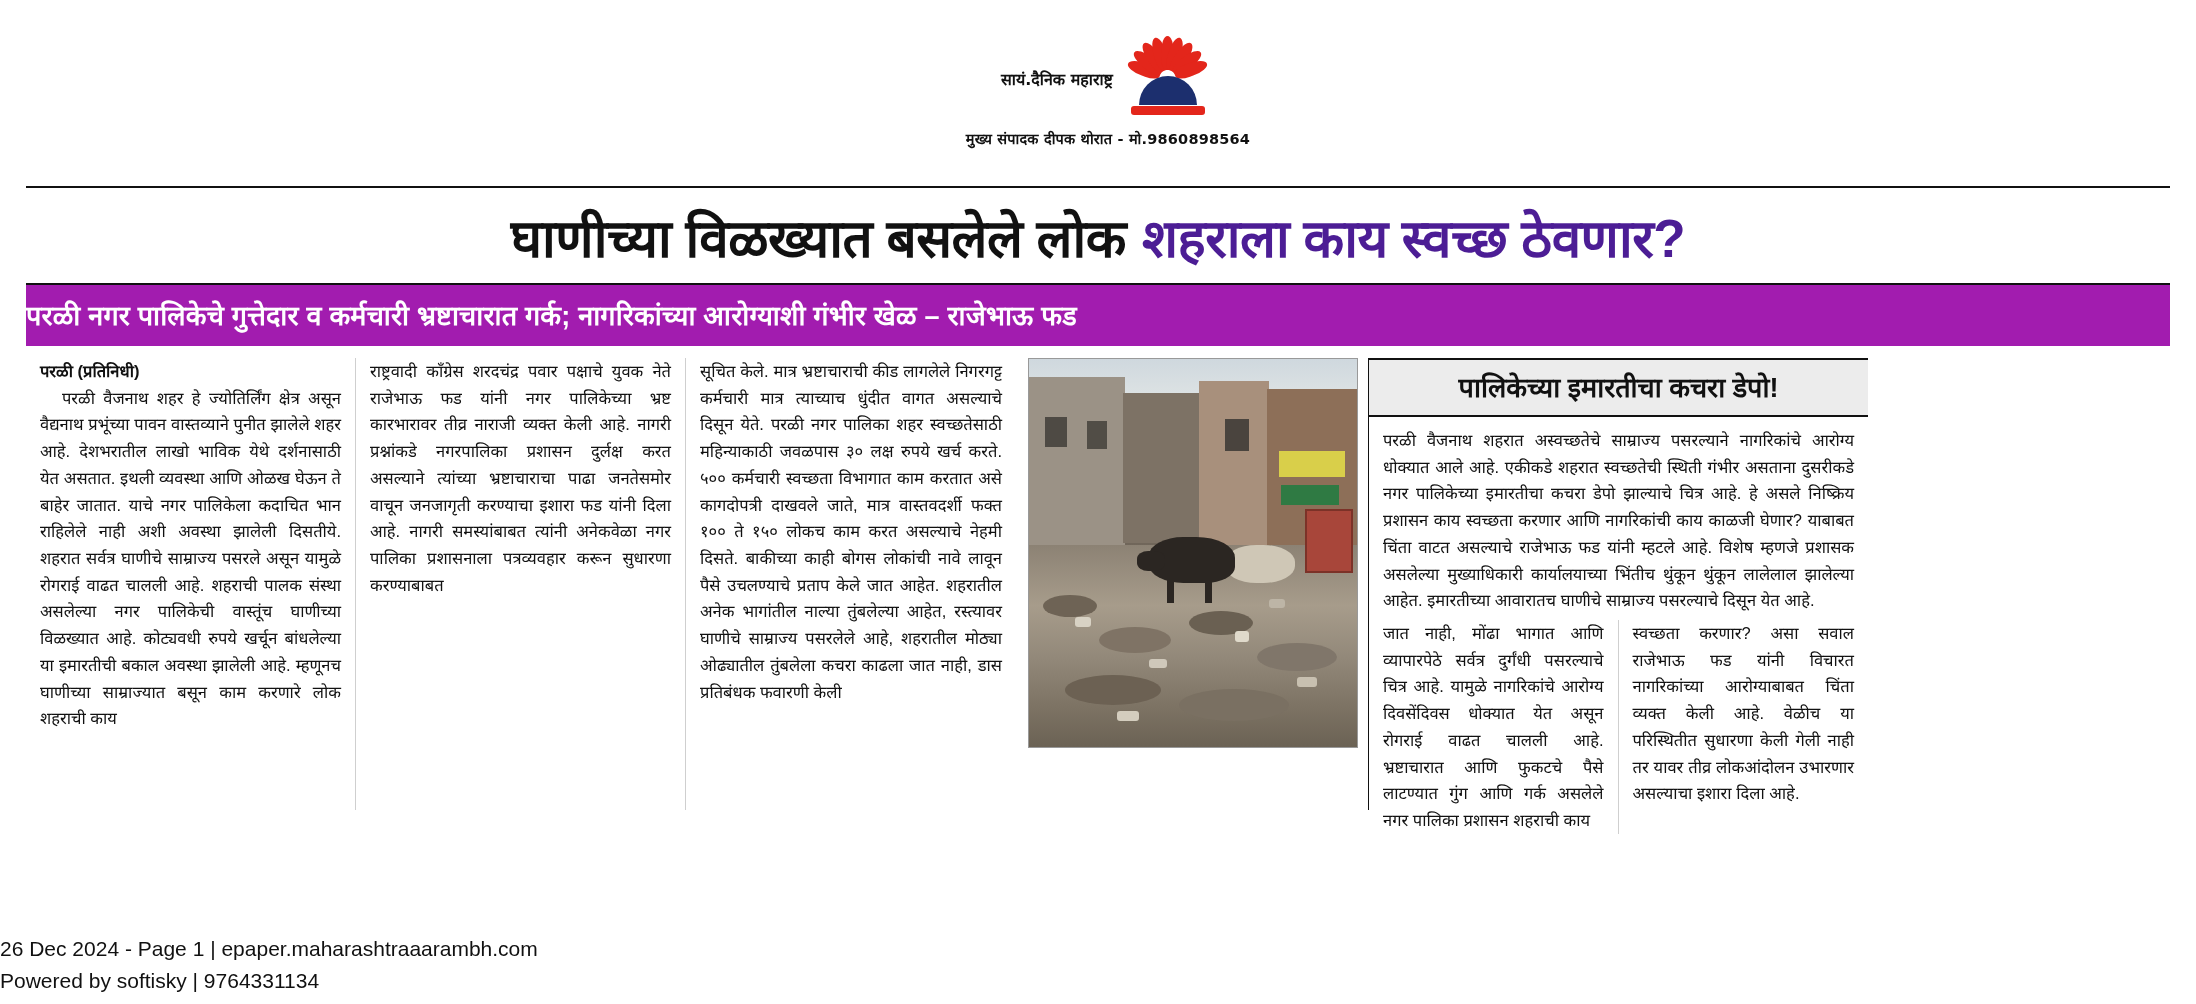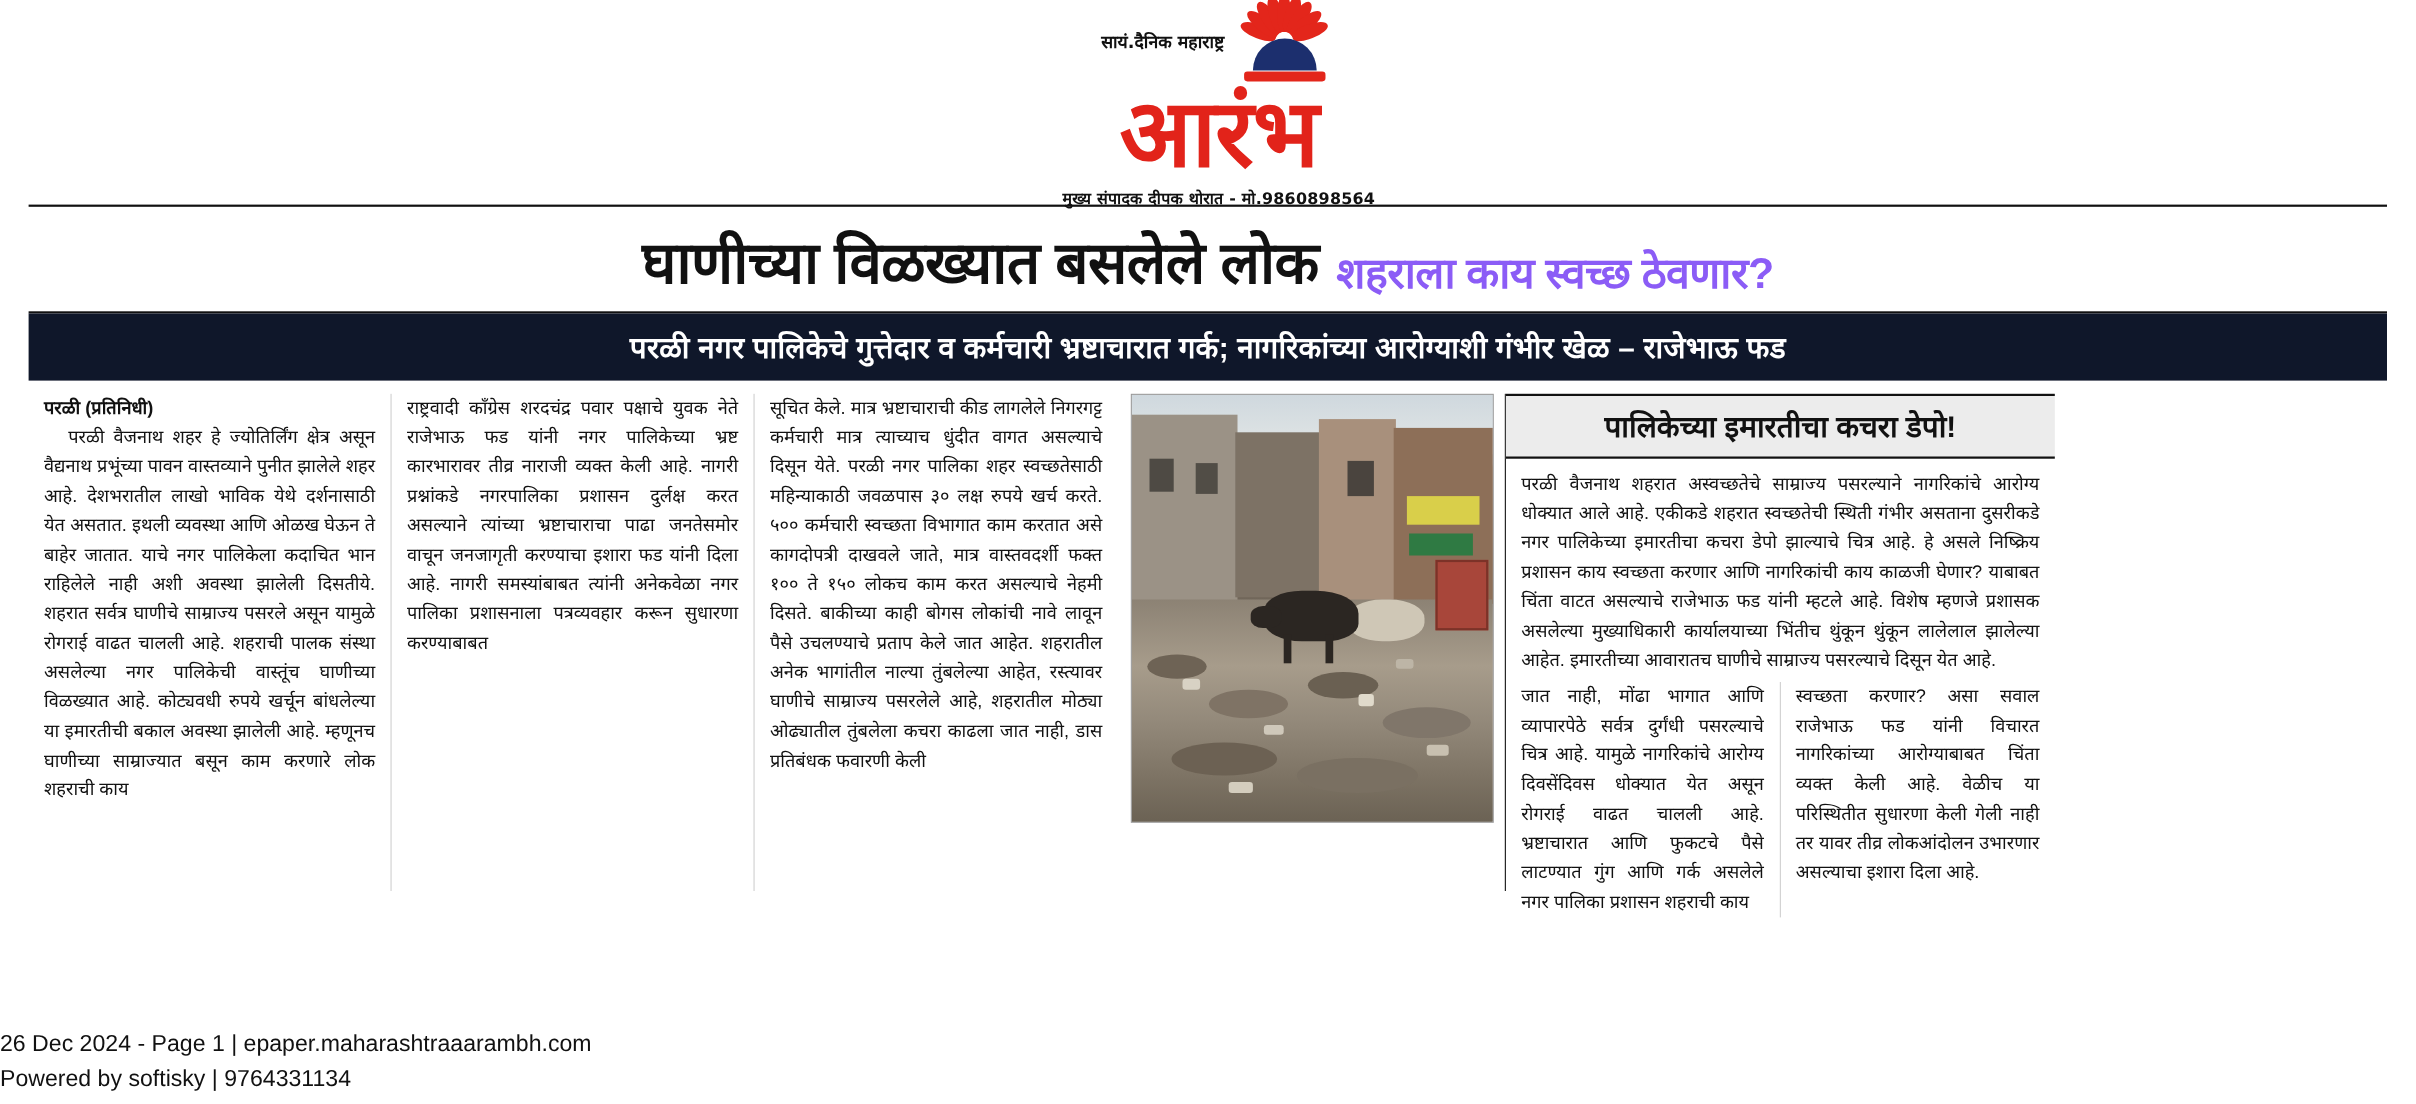--- a/index.html
+++ b/index.html
@@ -116,34 +116,34 @@
   }
   .headline-black {
     font-family: "Liberation Sans", sans-serif;
     font-size: 53px;
     font-weight: bold;
     color: #111;
     letter-spacing: -0.5px;
   }
   .headline-red {
     font-family: "Liberation Sans", sans-serif;
-    font-size: 39px;
-    font-weight: bold;
-    color: #8b5cf6;
+    font-size: 53px;
+    font-weight: bold;
+    color: #4c1d95;
     letter-spacing: -0.5px;
   }
   .rule-mid {
     border-top: 2px solid #111;
   }
 
   
   .subhead {
-    background: #0f172a;
+    background: #a21caf;
     color: #ffffff;
-    text-align: center;
+    text-align: left;
     font-size: 27px;
     font-weight: bold;
     padding: 11px 0 13px 0;
     letter-spacing: 0.2px;
     font-family: "Liberation Sans", sans-serif;
   }
 
   
   .body-area {
     display: flex;
@@ -273,21 +273,20 @@
           <div class="ray" style="transform: rotate(-17deg);"></div>
           <div class="ray" style="transform: rotate(0deg);"></div>
           <div class="ray" style="transform: rotate(17deg);"></div>
           <div class="ray" style="transform: rotate(34deg);"></div>
           <div class="ray" style="transform: rotate(52deg);"></div>
           <div class="ray" style="transform: rotate(70deg);"></div>
           <div class="dome"></div>
           <div class="base"></div>
         </div>
       </div>
-      <div class="brand">आरंभ</div>
       <div class="editor-line">मुख्य संपादक दीपक थोरात - मो.9860898564</div>
     </div>
   </div>
   <div class="rule-top"></div>
 
   <div class="headline-band">
     <span class="headline-black">घाणीच्या विळख्यात बसलेले लोक</span>
     <span class="headline-red">शहराला काय स्वच्छ ठेवणार?</span>
   </div>
   <div class="rule-mid"></div>

